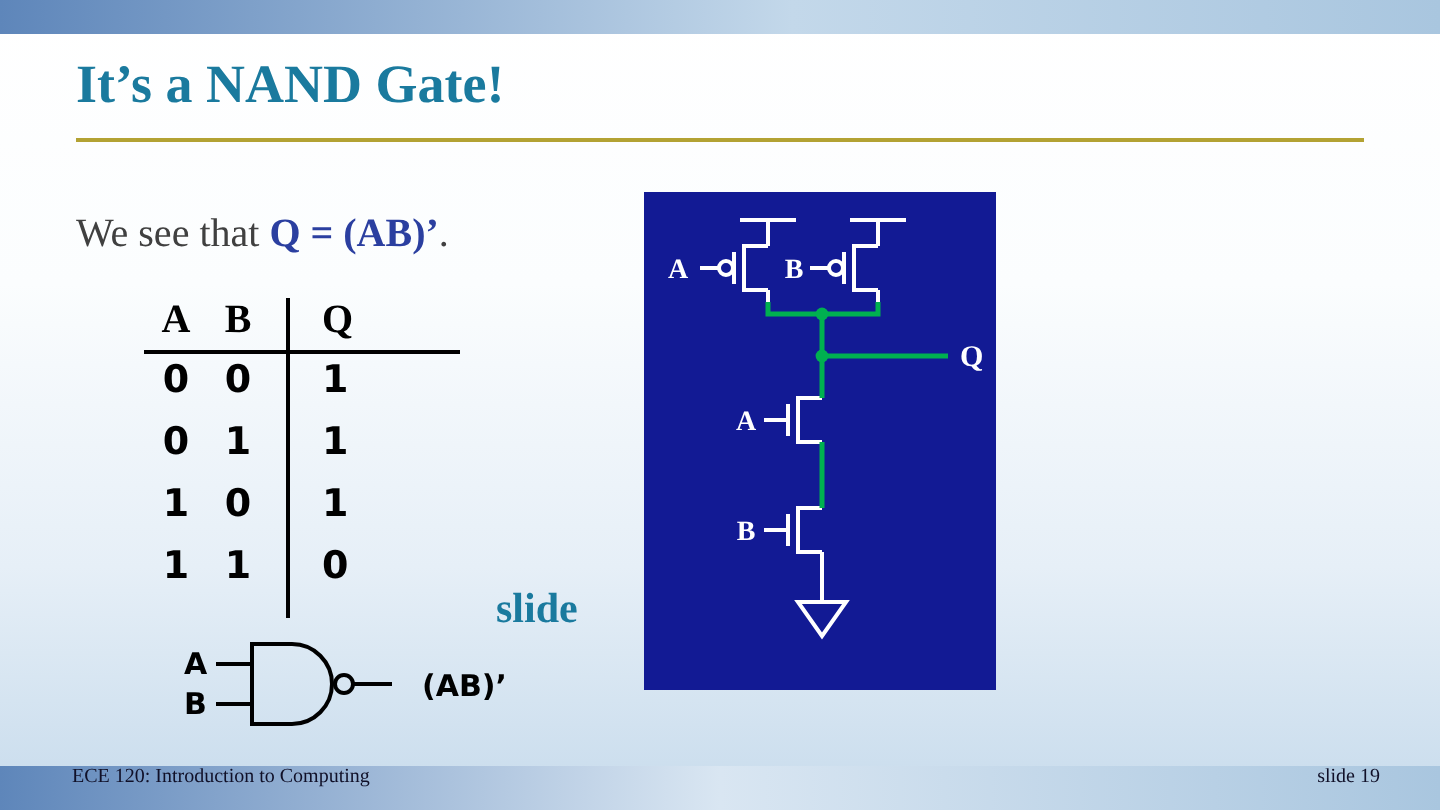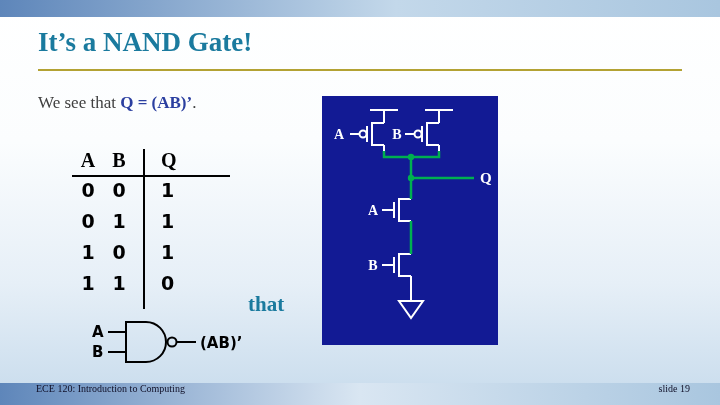--- a/index.html
+++ b/index.html
@@ -20,41 +20,41 @@
     position:absolute; left:38px; top:27px;
     font-size:27px; font-weight:bold; color:#1a7a9e;
     font-family:"Liberation Serif", serif;
   }
   .title-rule {
     position:absolute; left:38px; top:69px; width:644px; height:2px;
     background:#b3a233;
   }
 
   .body-line {
-    position:absolute; left:38px; top:93px;
-    font-size:17px; color:#404040;
+    position:absolute; left:38px; top:106px;
+    font-size:20px; color:#404040;
   }
   .body-line .formula { font-weight:bold; color:#2b3fa0; }
 
   
   .tt { position:absolute; left:72px; top:146px; width:160px; }
   .tt-row { display:flex; align-items:center; height:31px; }
   .tt-head { height:28px; font-size:20px; font-weight:bold; font-family:"Liberation Serif", serif; }
   .tt-body-row { font-size:19px; font-weight:bold; font-family:"DejaVu Sans", sans-serif; }
   .c-a { width:32px; text-align:center; }
   .c-b { width:30px; text-align:center; }
   .c-q { margin-left:27px; text-align:left; }
   .tt-vline { position:absolute; left:143px; top:149px; width:2px; height:160px; background:#000; }
   .tt-hline { position:absolute; left:72px; top:175px; width:158px; height:2px; background:#000; }
 
   
   .gate-label { position:absolute; font-size:15px; font-weight:bold; font-family:"DejaVu Sans", sans-serif; color:#000; }
   #gate-a { left:92px; top:323px; }
   #gate-b { left:92px; top:343px; }
-  #gate-out { left:200px; top:334px; }
+  #gate-out { left:211px; top:334px; }
   .gate-svg { position:absolute; left:108px; top:318px; }
 
   .nand-caption {
     position:absolute; left:248px; top:293px;
     font-size:21px; font-weight:bold; color:#1a7a9e; line-height:1.12;
     font-family:"Liberation Serif", serif;
   }
 
   
   .cmos-panel {
@@ -118,21 +118,21 @@
   <svg class="gate-svg" width="88" height="52" viewBox="0 0 88 52" stroke="#000" stroke-width="2" fill="none">
     <path d="M0 14 H18"></path>
     <path d="M0 34 H18"></path>
     <path d="M18 4 L38 4 A20 20 0 0 1 38 44 L18 44 Z"></path>
     <circle cx="64" cy="24" r="4.5"></circle>
     <path d="M69 24 H88"></path>
   </svg>
   <span class="gate-label" id="gate-out">(AB)’</span>
 
   <div class="nand-caption">
-    <div>that</div>
+    <div>slide</div>
   </div>
 
   <div class="cmos-panel">
     <svg width="176" height="249" viewBox="0 0 176 249">
 
       <g stroke="#ffffff" stroke-width="2" fill="none">
 
         <path d="M48 14 H76"></path>
           <path d="M62 14 V27"></path>
         <path d="M103 14 H131"></path>

